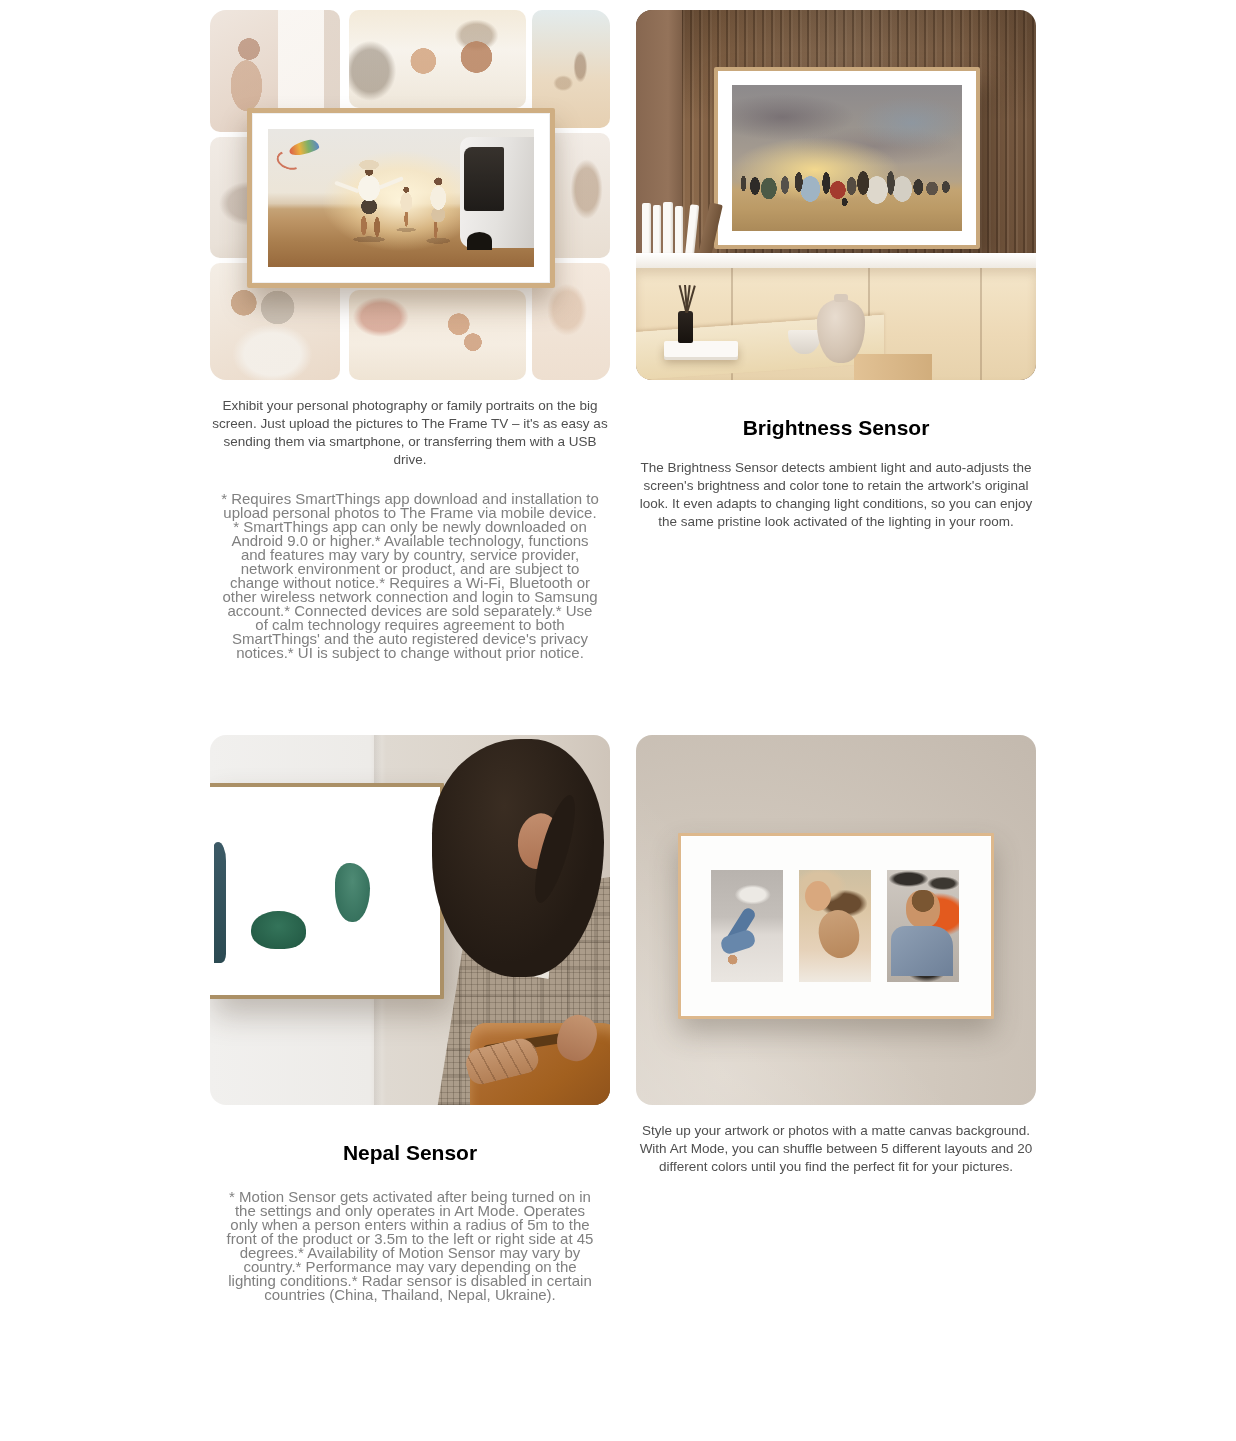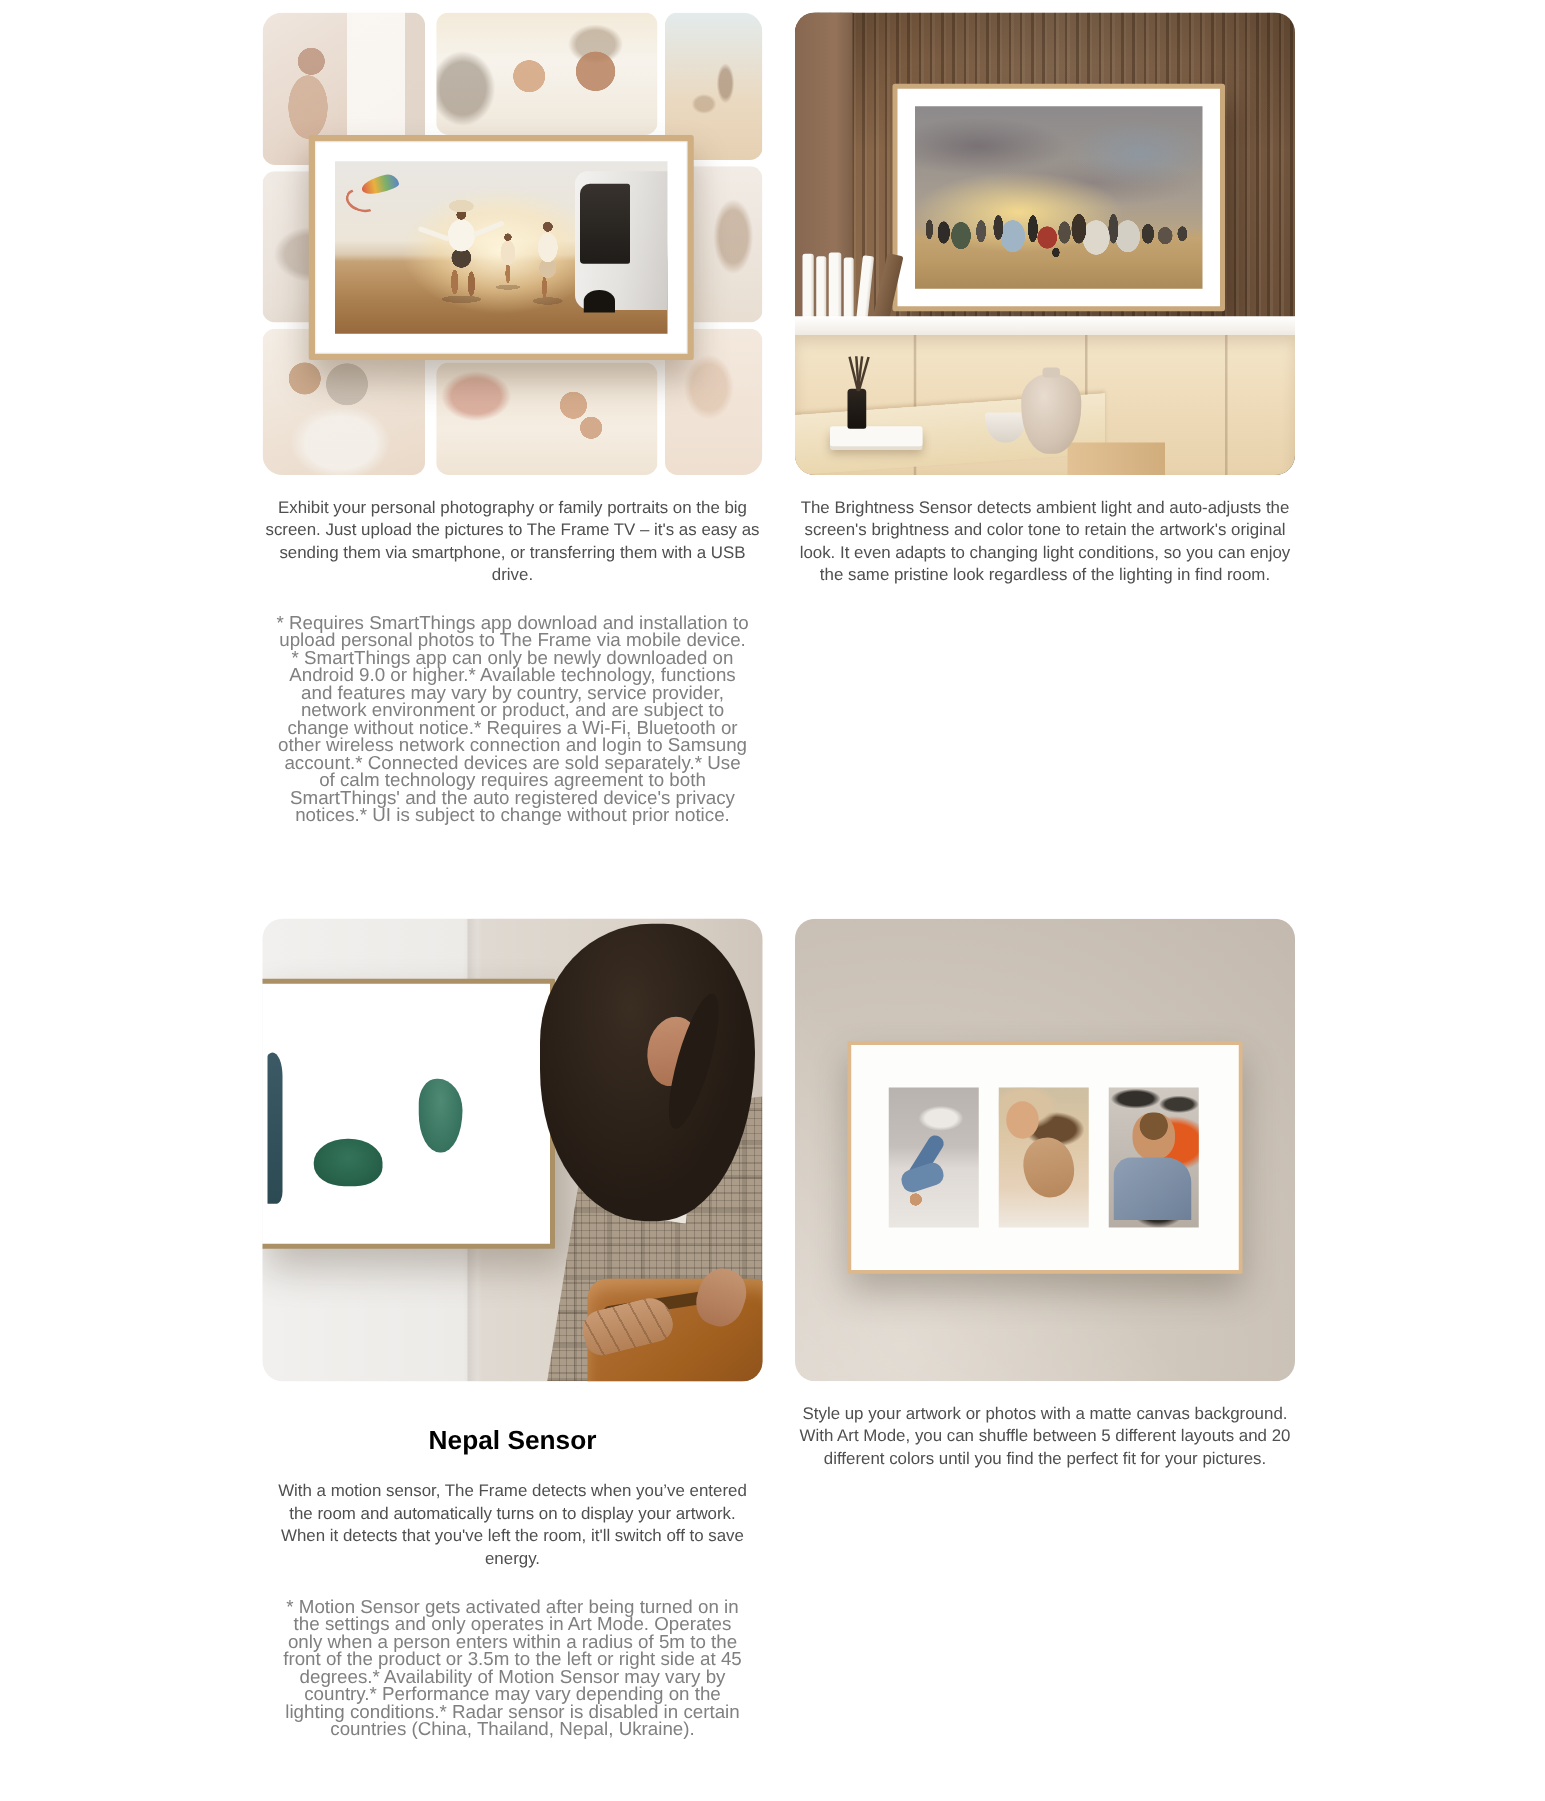--- a/index.html
+++ b/index.html
@@ -337,21 +337,22 @@
       <div class="abs bookstack"></div>
       <div class="abs diffuser">
         <span class="stick st1"></span>
         <span class="stick st2"></span>
         <span class="stick st3"></span>
         <span class="stick st4"></span>
       </div>
       <div class="abs bowl2"></div>
       <div class="abs vase2"></div>
     </div>
-    <p class="body">The Brightness Sensor detects ambient light and auto-adjusts the screen's brightness and color tone to retain the artwork's original look. It even adapts to changing light conditions, so you can enjoy the same pristine look regardless of the lighting in find room.</p>
+    <h2 class="title">Brightness Sensor</h2>
+    <p class="body">The Brightness Sensor detects ambient light and auto-adjusts the screen's brightness and color tone to retain the artwork's original look. It even adapts to changing light conditions, so you can enjoy the same pristine look activated of the lighting in your room.</p>
   </section>
 
   <section class="feature">
     <div class="image img-motion">
       <div class="abs wall-seam"></div>
       <div class="abs frame3">
         <div class="painting3">
           <div class="cypress"></div>
           <div class="tree-right"></div>
           <div class="bush-mid"></div>
@@ -363,21 +364,20 @@
         <div class="hair3"></div>
         <div class="face3"></div>
         <div class="strand3"></div>
         <div class="bag3"></div>
         <div class="bag-trim"></div>
         <div class="hand3"></div>
         <div class="hand3b"></div>
       </div>
     </div>
     <h2 class="title">Nepal Sensor</h2>
-    <p class="body">With a motion sensor, The Frame detects when you’ve entered the room and automatically turns on to display your artwork. When it detects that you've left the room, it'll switch off to save energy.</p>
     <p class="disclaimer">* Motion Sensor gets activated after being turned on in the settings and only operates in Art Mode. Operates only when a person enters within a radius of 5m to the front of the product or 3.5m to the left or right side at 45 degrees.* Availability of Motion Sensor may vary by country.* Performance may vary depending on the lighting conditions.* Radar sensor is disabled in certain countries (China, Thailand, Nepal, Ukraine).</p>
   </section>
 
   <section class="feature">
     <div class="image img-matt">
       <div class="abs frame4">
         <div class="matt-photo pa"></div>
         <div class="matt-photo pb"></div>
         <div class="matt-photo pc"></div>
       </div>

